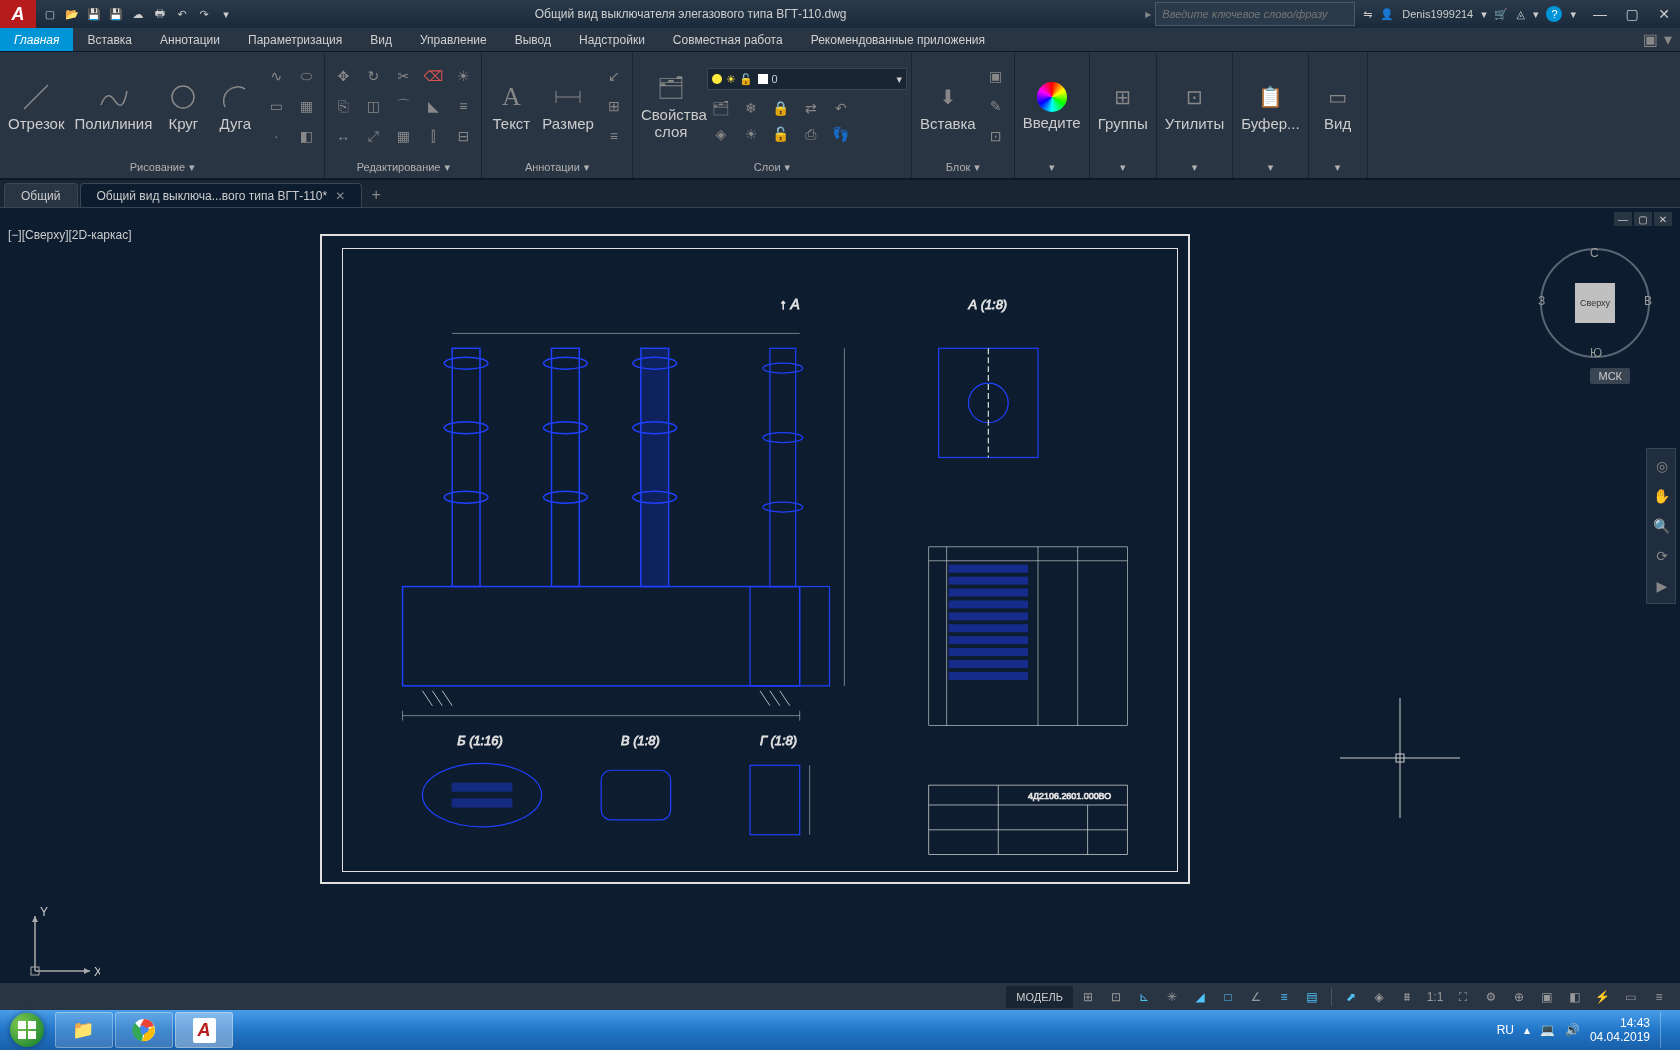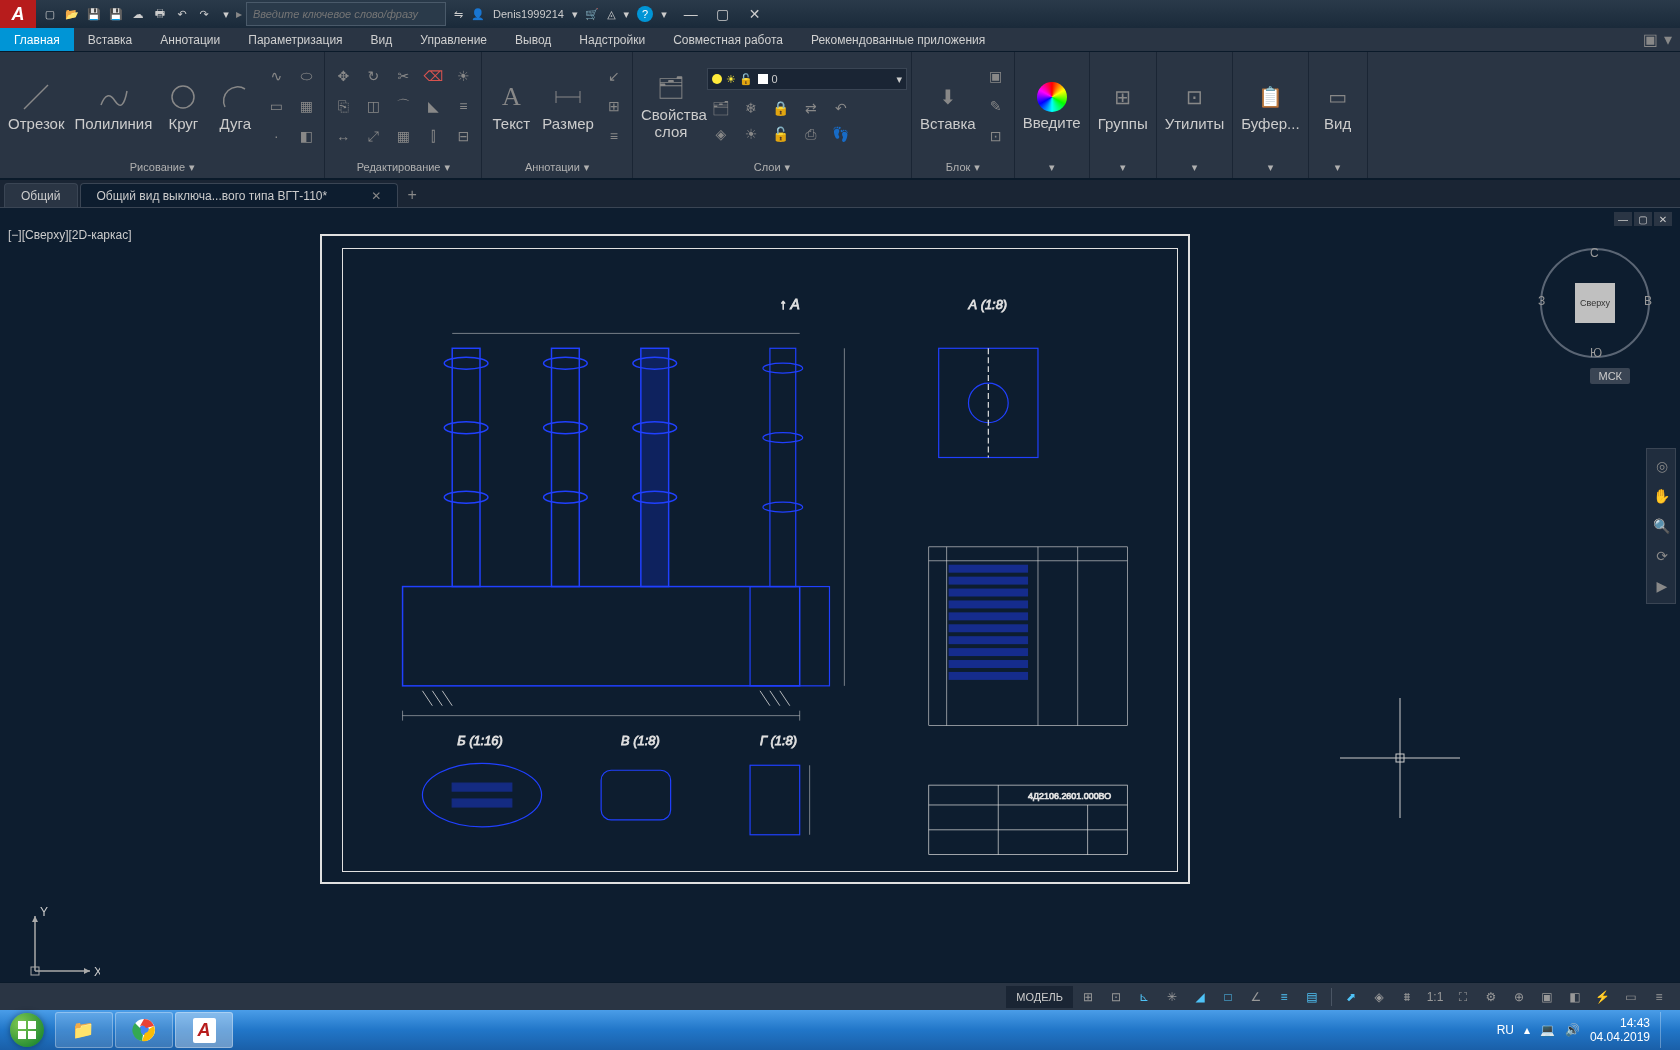--- a/index.html
+++ b/index.html
@@ -13,40 +13,40 @@
 .title-text { flex: 1; text-align: center; color: #d0d0d0; }
 .search-box { width: 200px; height: 24px; background: #2a3a4a; border: 1px solid #4a5a6a; color: #888; font-size: 11px; padding: 0 6px; font-style: italic; }
 .user-area { display: flex; align-items: center; gap: 8px; margin: 0 8px; color: #ccc; font-size: 11px; }
 .user-area span { cursor: pointer; }
 .win-controls { display: flex; }
 .win-btn { width: 32px; height: 28px; display: flex; align-items: center; justify-content: center; color: #ccc; cursor: pointer; font-size: 14px; }
 
 
 .ribbon-tabs { height: 24px; background: #2a3544; display: flex; border-bottom: 1px solid #0a1a2a; }
 .ribbon-tab { padding: 0 14px; display: flex; align-items: center; color: #d0d0d0; font-size: 12px; cursor: pointer; }
-.ribbon-tab.active { background: #0095d6; color: white; }
+.ribbon-tab.active { background: #0095d6; color: white; font-style: italic; }
 .ribbon-extras { margin-left: auto; display: flex; align-items: center; padding-right: 8px; gap: 6px; }
 
 
 .ribbon { height: 128px; background: #2a3544; display: flex; border-bottom: 2px solid #0a1a2a; }
 .panel { display: flex; flex-direction: column; border-right: 1px solid #1a2534; padding: 2px 4px; }
 .panel-body { flex: 1; display: flex; align-items: center; gap: 2px; }
 .panel-title { height: 18px; display: flex; align-items: center; justify-content: center; color: #b0b0b0; font-size: 11px; gap: 4px; cursor: pointer; }
 .tool-btn { display: flex; flex-direction: column; align-items: center; justify-content: center; color: #ccc; cursor: pointer; padding: 4px; min-width: 50px; }
 .tool-icon { width: 32px; height: 32px; display: flex; align-items: center; justify-content: center; font-size: 20px; color: #888; }
 .tool-label { font-size: 15px; margin-top: 2px; text-align: center; }
 .small-grid { display: grid; grid-template-columns: repeat(3, 28px); grid-template-rows: repeat(3, 28px); gap: 2px; }
 .sm-btn { width: 28px; height: 28px; display: flex; align-items: center; justify-content: center; color: #888; cursor: pointer; font-size: 14px; }
 .layer-combo { display: flex; align-items: center; background: #1a2534; border: 1px solid #3a4554; width: 200px; height: 22px; padding: 0 4px; color: #ccc; font-size: 11px; gap: 4px; }
 .layer-bulb { width: 10px; height: 10px; background: #ffeb3b; border-radius: 50%; }
 
 
 .doc-tabs { height: 28px; background: #1a2534; display: flex; align-items: flex-end; border-bottom: 1px solid #3a4554; padding-left: 4px; }
 .doc-tab { height: 24px; padding: 0 16px; background: #2a3544; color: #ccc; font-size: 12px; display: flex; align-items: center; border: 1px solid #3a4554; border-bottom: none; margin-right: 2px; cursor: pointer; border-radius: 4px 4px 0 0; }
-.doc-tab.active { background: #0d1d2f; gap: 36px; }
+.doc-tab.active { background: #0d1d2f; }
 .doc-tab-close { margin-left: 8px; color: #888; cursor: pointer; }
 .doc-tab-add { width: 24px; height: 24px; display: flex; align-items: center; justify-content: center; color: #888; cursor: pointer; }
 
 
 .canvas-area { position: relative; background: #0d1d2f; height: 802px; }
 .viewport-label { position: absolute; top: 20px; left: 8px; color: #ccc; font-size: 12px; }
 .viewport-controls { position: absolute; top: 4px; right: 8px; display: flex; gap: 2px; }
 .vp-btn { width: 18px; height: 14px; background: #2a3544; color: #ccc; font-size: 10px; display: flex; align-items: center; justify-content: center; cursor: pointer; }
 
 
@@ -93,20 +93,21 @@
     <div class="qat-btn">▢</div>
     <div class="qat-btn">📂</div>
     <div class="qat-btn">💾</div>
     <div class="qat-btn">💾</div>
     <div class="qat-btn">☁</div>
     <div class="qat-btn">🖶</div>
     <div class="qat-btn">↶</div>
     <div class="qat-btn">↷</div>
     <div class="qat-btn">▾</div>
   </div>
+  <div class="title-text">Общий вид выключателя элегазового типа ВГТ-110.dwg</div>
   <span style="color:#888;margin-right:4px;">▸</span>
   <input class="search-box" placeholder="Введите ключевое слово/фразу" style="">
   <div class="user-area">
     <span>⇋</span>
     <span>👤</span>
     <span>Denis1999214</span>
     <span>▾</span>
     <span>🛒</span>
     <span>◬</span>
     <span>▾</span>

